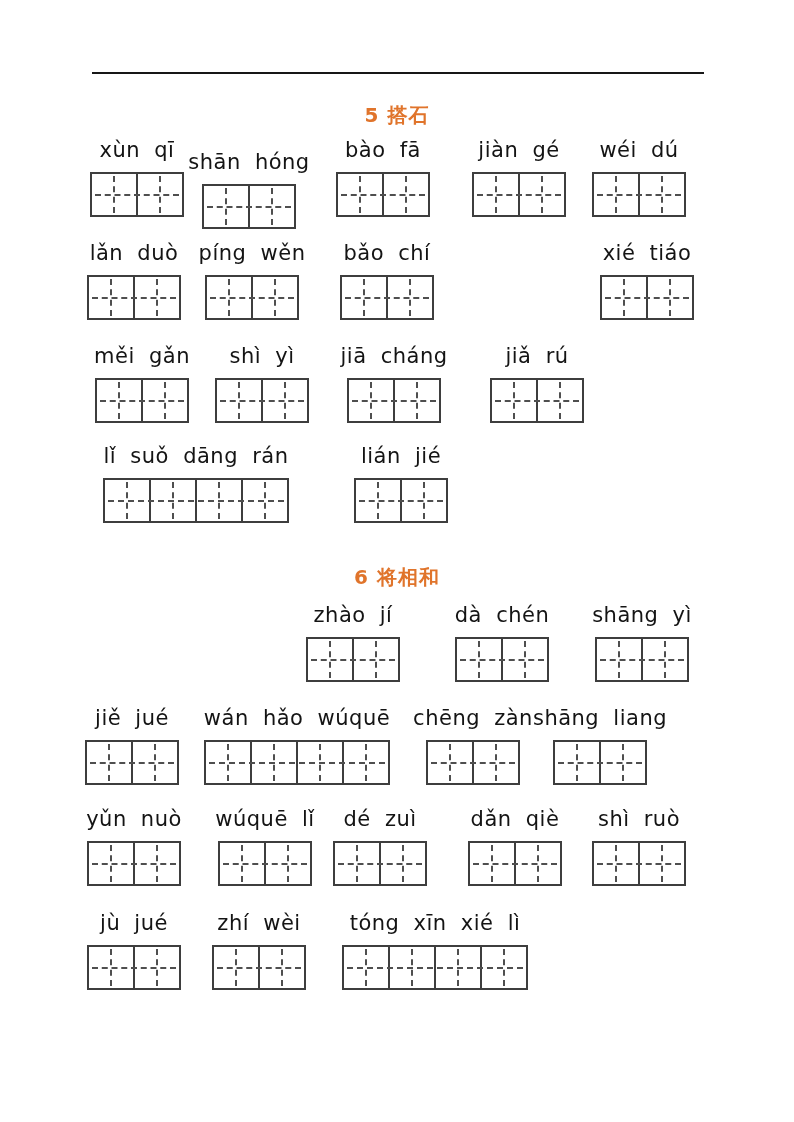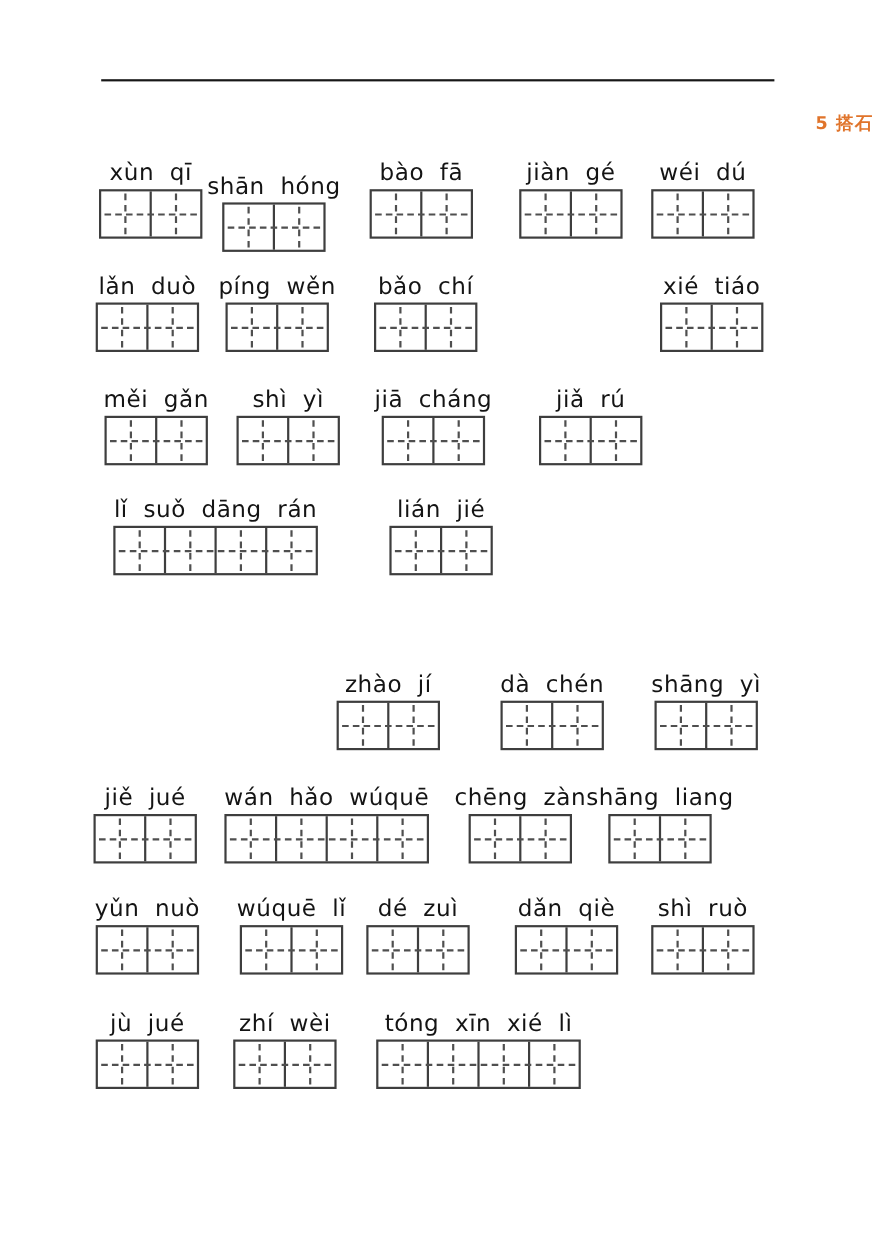--- a/index.html
+++ b/index.html
@@ -1,23 +1,23 @@
 <!DOCTYPE html>
 <html><head>
 <meta charset="utf-8">
 <style>
   html,body{margin:0;padding:0;background:#ffffff;}
   .page{position:relative;width:794px;height:1122px;background:#fff;overflow:hidden;
         font-family:"DejaVu Sans",sans-serif;}
   .top-rule{position:absolute;left:92px;top:72px;width:612px;height:2px;background:#171717;}
-  .sec-title{position:absolute;left:0;width:100%;text-align:right;
-             font-size:16px;font-weight:bold;color:#e0742b;letter-spacing:1px;}
+  .sec-title{position:absolute;left:0;width:100%;text-align:center;
+             font-size:20px;font-weight:bold;color:#e0742b;letter-spacing:1px;}
   .t1{top:102px;} .t2{top:564px;}
   .word{position:absolute;}
-  .pinyin{position:absolute;left:50%;transform:translateX(-50%);bottom:100%;margin-bottom:3px;
+  .pinyin{position:absolute;left:50%;transform:translateX(-50%);bottom:100%;margin-bottom:10px;
           white-space:nowrap;font-size:21px;color:#141414;word-spacing:7px;letter-spacing:0.5px;}
   .grid{display:flex;position:relative;border:2px solid #3e3e3e;background:#fff;}
   .c{width:44px;height:41px;position:relative;}
   .c + .c{border-left:2px solid #3e3e3e;}
   .c::before{content:"";position:absolute;left:50%;margin-left:-1px;top:2px;bottom:2px;
              border-left:2px dashed #4f4f4f;}
   .grid::after{content:"";position:absolute;left:3px;right:3px;top:50%;margin-top:-1px;
                border-top:2px dashed #4f4f4f;}
 </style>
 </head>
@@ -133,20 +133,21 @@
       </div>
   </div>
   <div class="word" style="left:354px;top:478px">
     <div class="pinyin">lián jié</div>
     <div class="grid">
         <div class="c"></div>
         <div class="c"></div>
       </div>
   </div>
 
+  <div class="sec-title t2">6 将相和</div>
 
   <div class="word" style="left:306px;top:637px">
     <div class="pinyin">zhào jí</div>
     <div class="grid">
         <div class="c"></div>
         <div class="c"></div>
       </div>
   </div>
   <div class="word" style="left:455px;top:637px">
     <div class="pinyin">dà chén</div>

